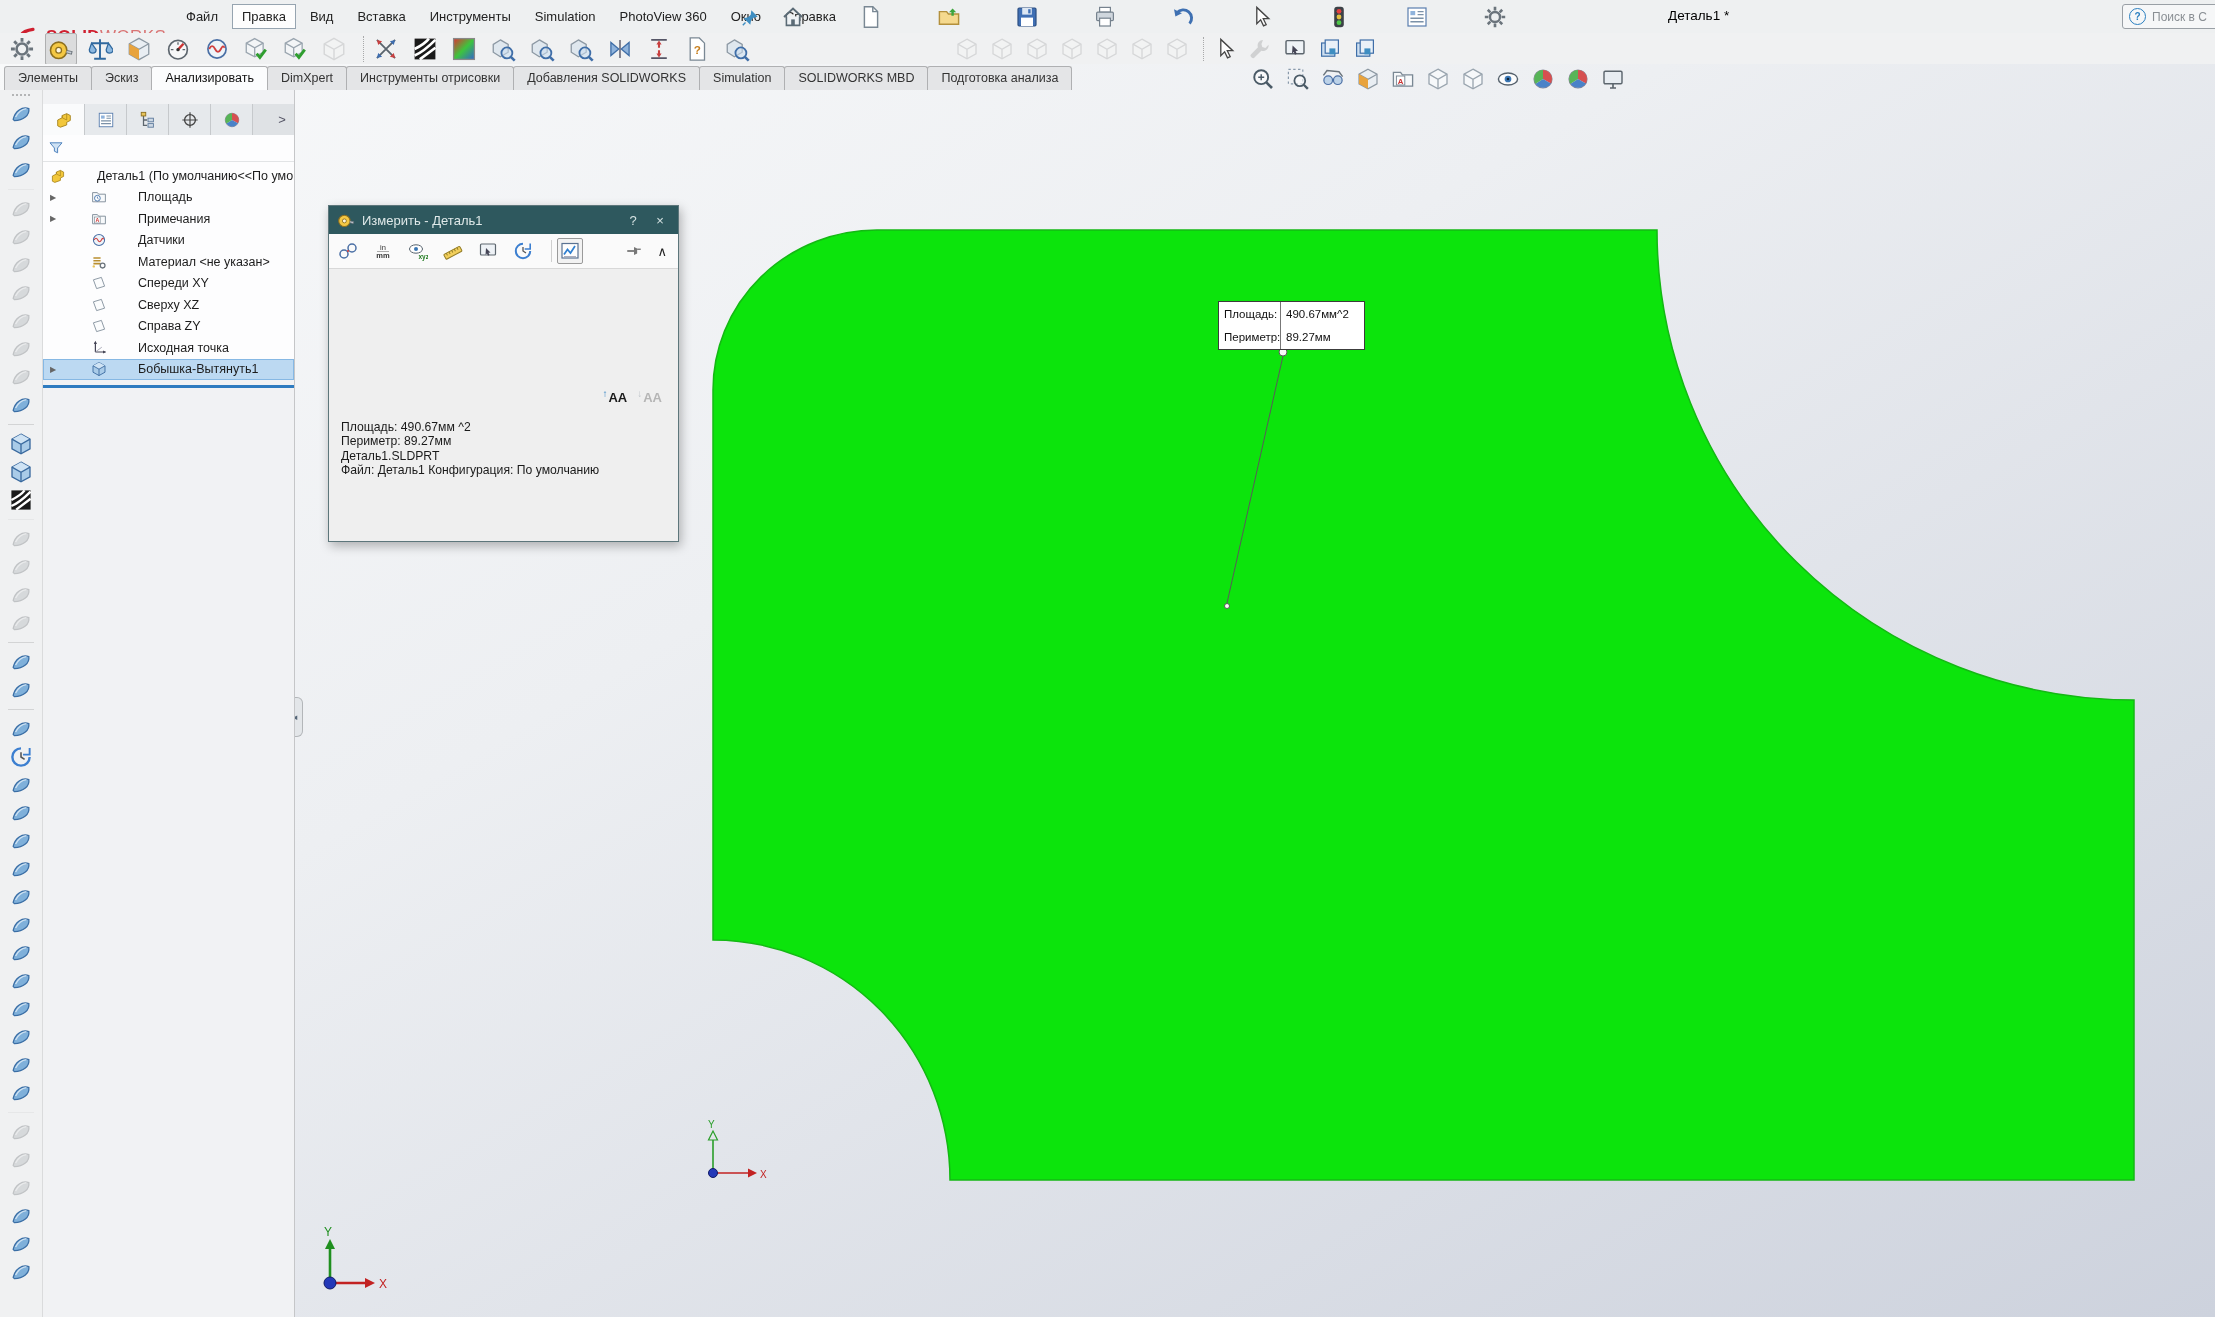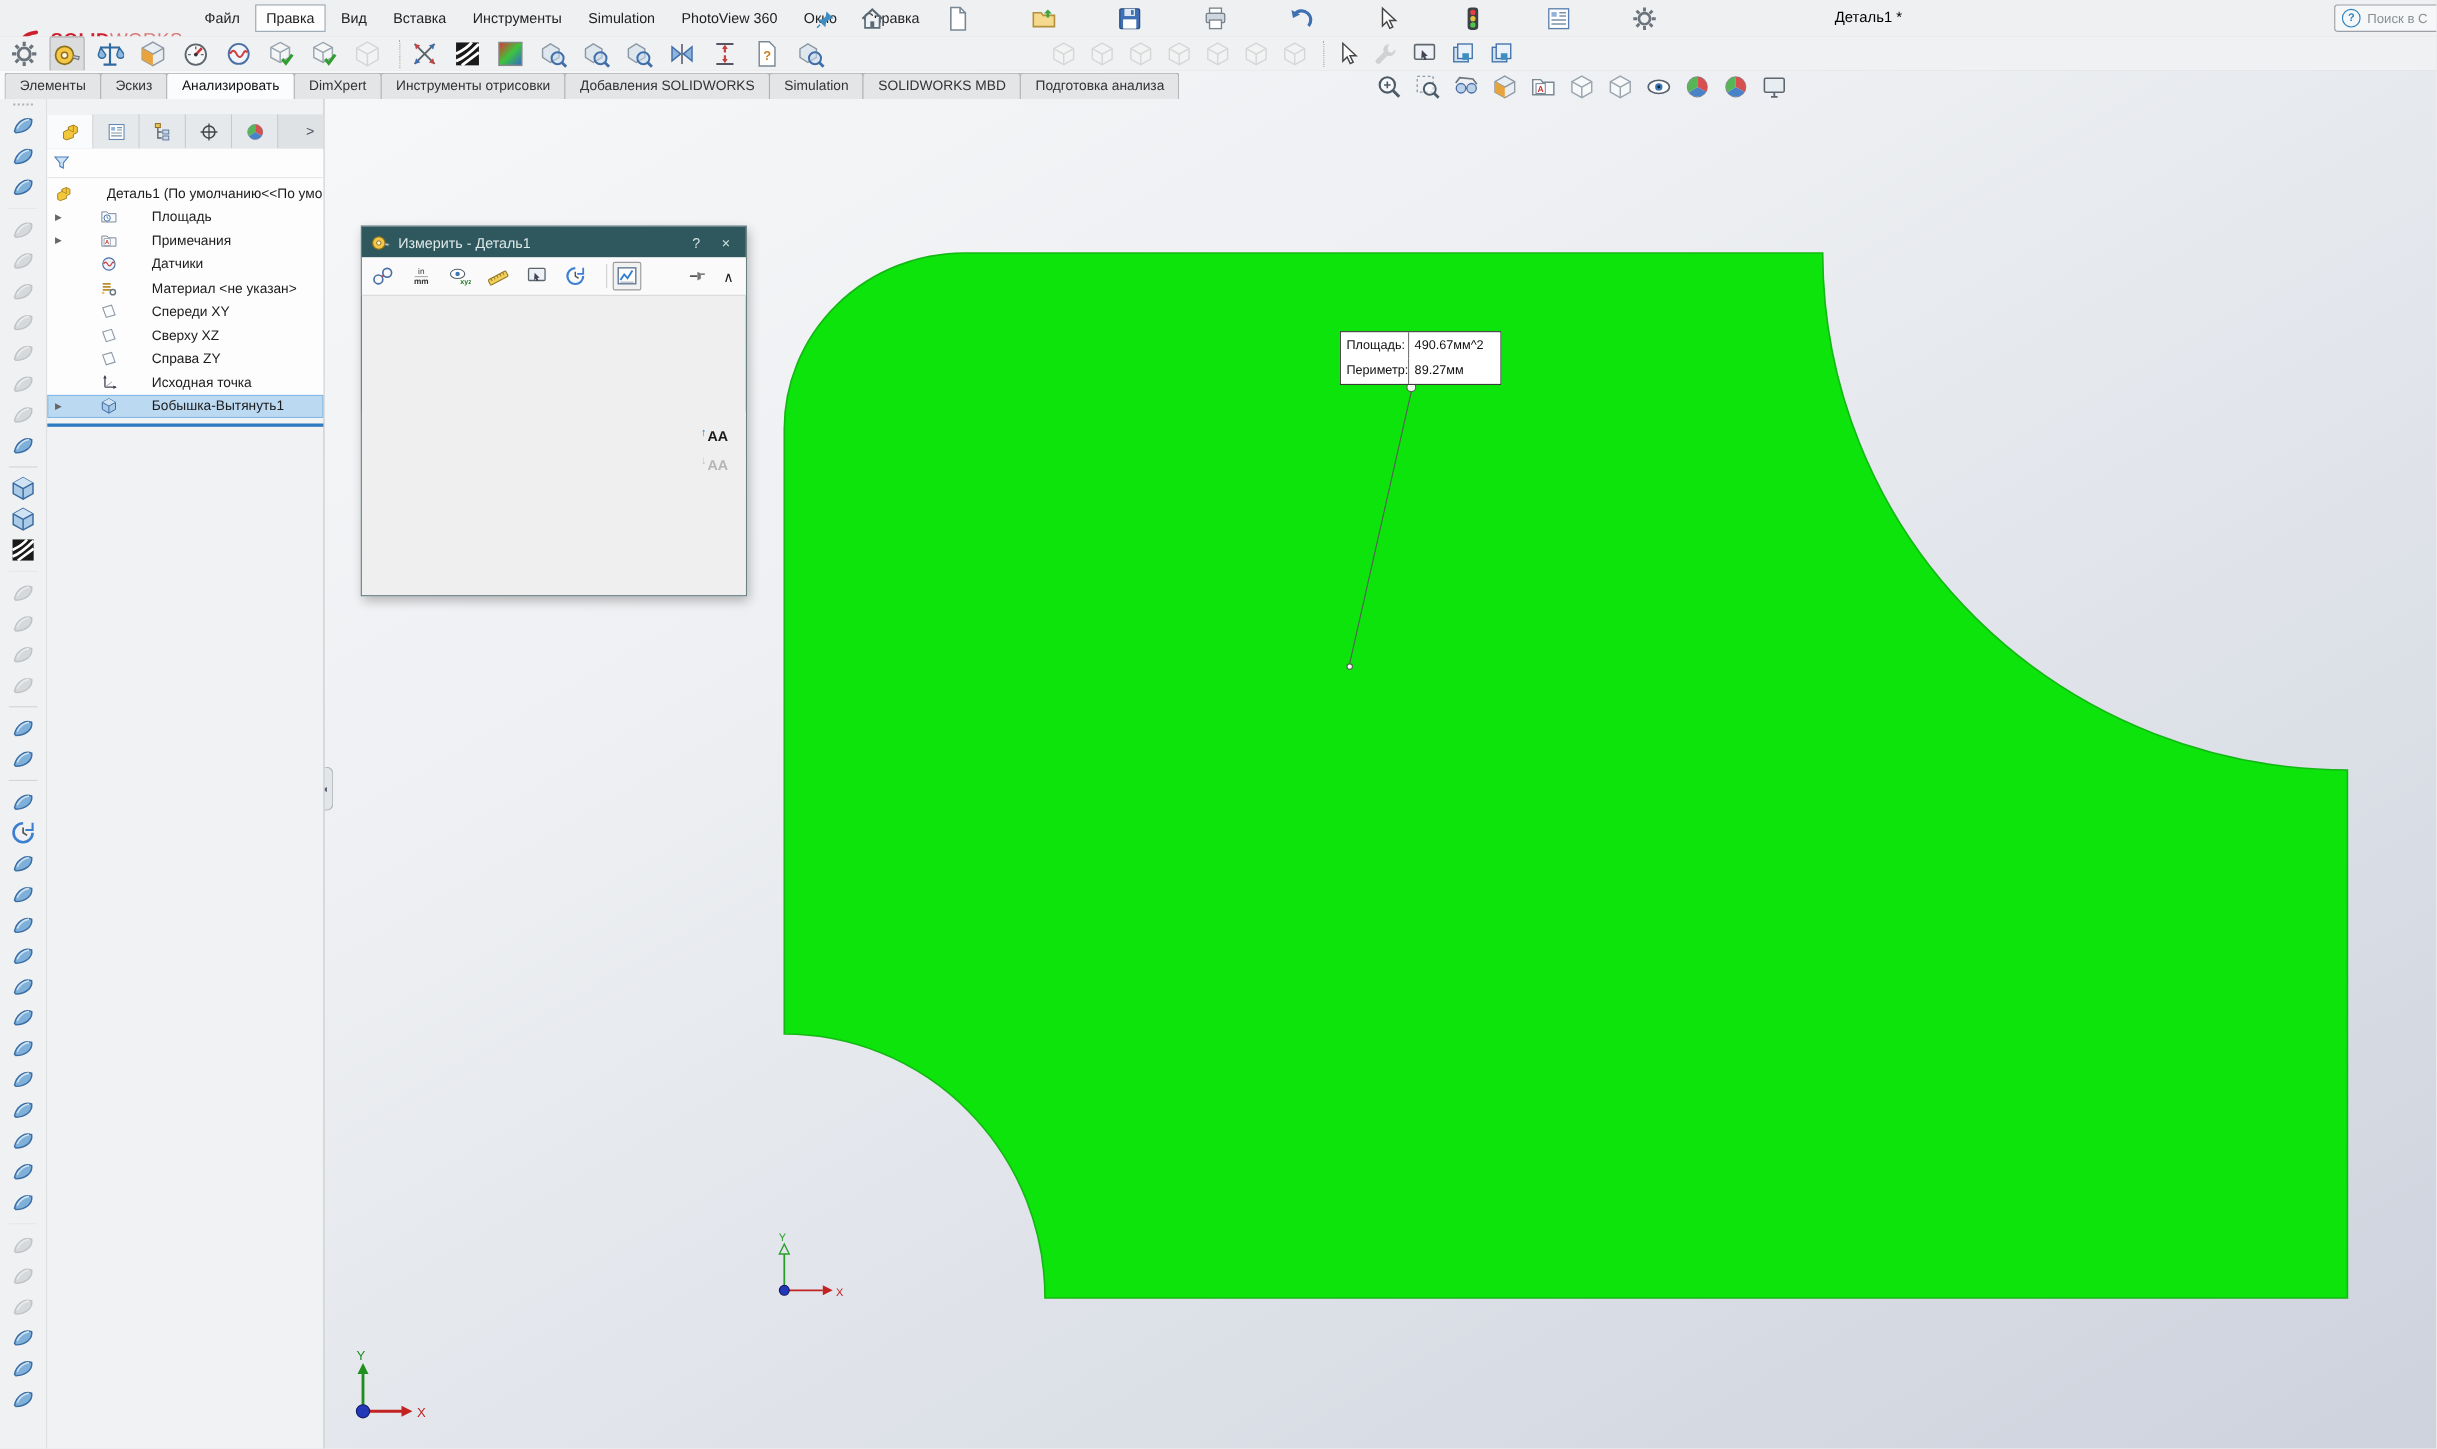--- a/index.html
+++ b/index.html
@@ -81,21 +81,21 @@
   #measuredlg{position:absolute;left:328px;top:141px;width:349px;height:335px;background:#efefef;border:1px solid #5d767b;box-shadow:2px 4px 10px rgba(0,0,0,.28);z-index:5;}
   #mdtitle{height:28px;background:#2e585e;display:flex;align-items:center;padding:0 8px;gap:7px;color:#dfe9e9;font-size:13px;}
   #mdtitle .sp{flex:1;}
   #mdtitle .wbtn{width:20px;text-align:center;font-size:13px;color:#d5e2e2;}
   #mdtoolbar{height:34px;background:#fafafa;border-bottom:1px solid #d8d8d8;display:flex;align-items:center;padding:0 6px;gap:9px;}
   #mdtoolbar .sep{margin-left:12px;}
   #mdtoolbar .sep::before{content:"";position:absolute;left:-7px;top:1px;bottom:1px;border-left:1px solid #cfcfcf;}
   #mdlist{position:absolute;left:5px;top:65px;width:337px;height:103px;background:#d7e9fa;border:1px solid #6f7f8c;box-sizing:border-box;}
   .sel-item{height:20px;line-height:20px;background:#2f80d5;color:#082c4e;font-size:12px;padding-left:5px;}
   #mdresults{position:absolute;left:0;top:168px;width:100%;bottom:0;background:#efefef;}
-  #fontbtns{position:absolute;right:16px;top:14px;display:flex;gap:10px;font-size:13px;font-weight:bold;flex-direction:column;}
+  #fontbtns{position:absolute;right:16px;top:14px;display:flex;gap:10px;font-size:13px;font-weight:bold;}
   #fontbtns .up{color:#1a1a1a;} #fontbtns .up::before{content:"↑";color:#2a7fc0;font-size:10px;vertical-align:super;margin-right:1px;}
   #fontbtns .down{color:#b5b5b5;} #fontbtns .down::before{content:"↓";color:#c0c6cb;font-size:10px;vertical-align:super;margin-right:1px;}
   #mdresults .lines{position:absolute;left:12px;top:46px;font-size:12.2px;line-height:14.3px;color:#1a1a1a;}
 
   text{font-family:"Liberation Sans",sans-serif;}
 </style>
 </head>
 <body>
 
 <svg width="0" height="0" style="position:absolute" aria-hidden="true">
@@ -759,20 +759,27 @@
               <use href="#sym-pin"></use>
             </svg>
           </div>
         <div class="tbtn collapse">∧</div>
       </div>
       <div id="mdresults">
         <div id="fontbtns">
           <span class="up">АA</span>
           <span class="down">АA</span>
         </div>
+        <div class="lines">
+
+        <div>Площадь: 490.67мм ^2</div>
+            <div>Периметр: 89.27мм</div>
+            <div>Деталь1.SLDPRT</div>
+            <div>Файл: Деталь1 Конфигурация: По умолчанию</div>
+          </div>
       </div>
     </div>
   </div>
 
   <div id="tabstrip">
 
   <div class="tab">Элементы</div>
       <div class="tab">Эскиз</div>
       <div class="tab active">Анализировать</div>
       <div class="tab">DimXpert</div>

